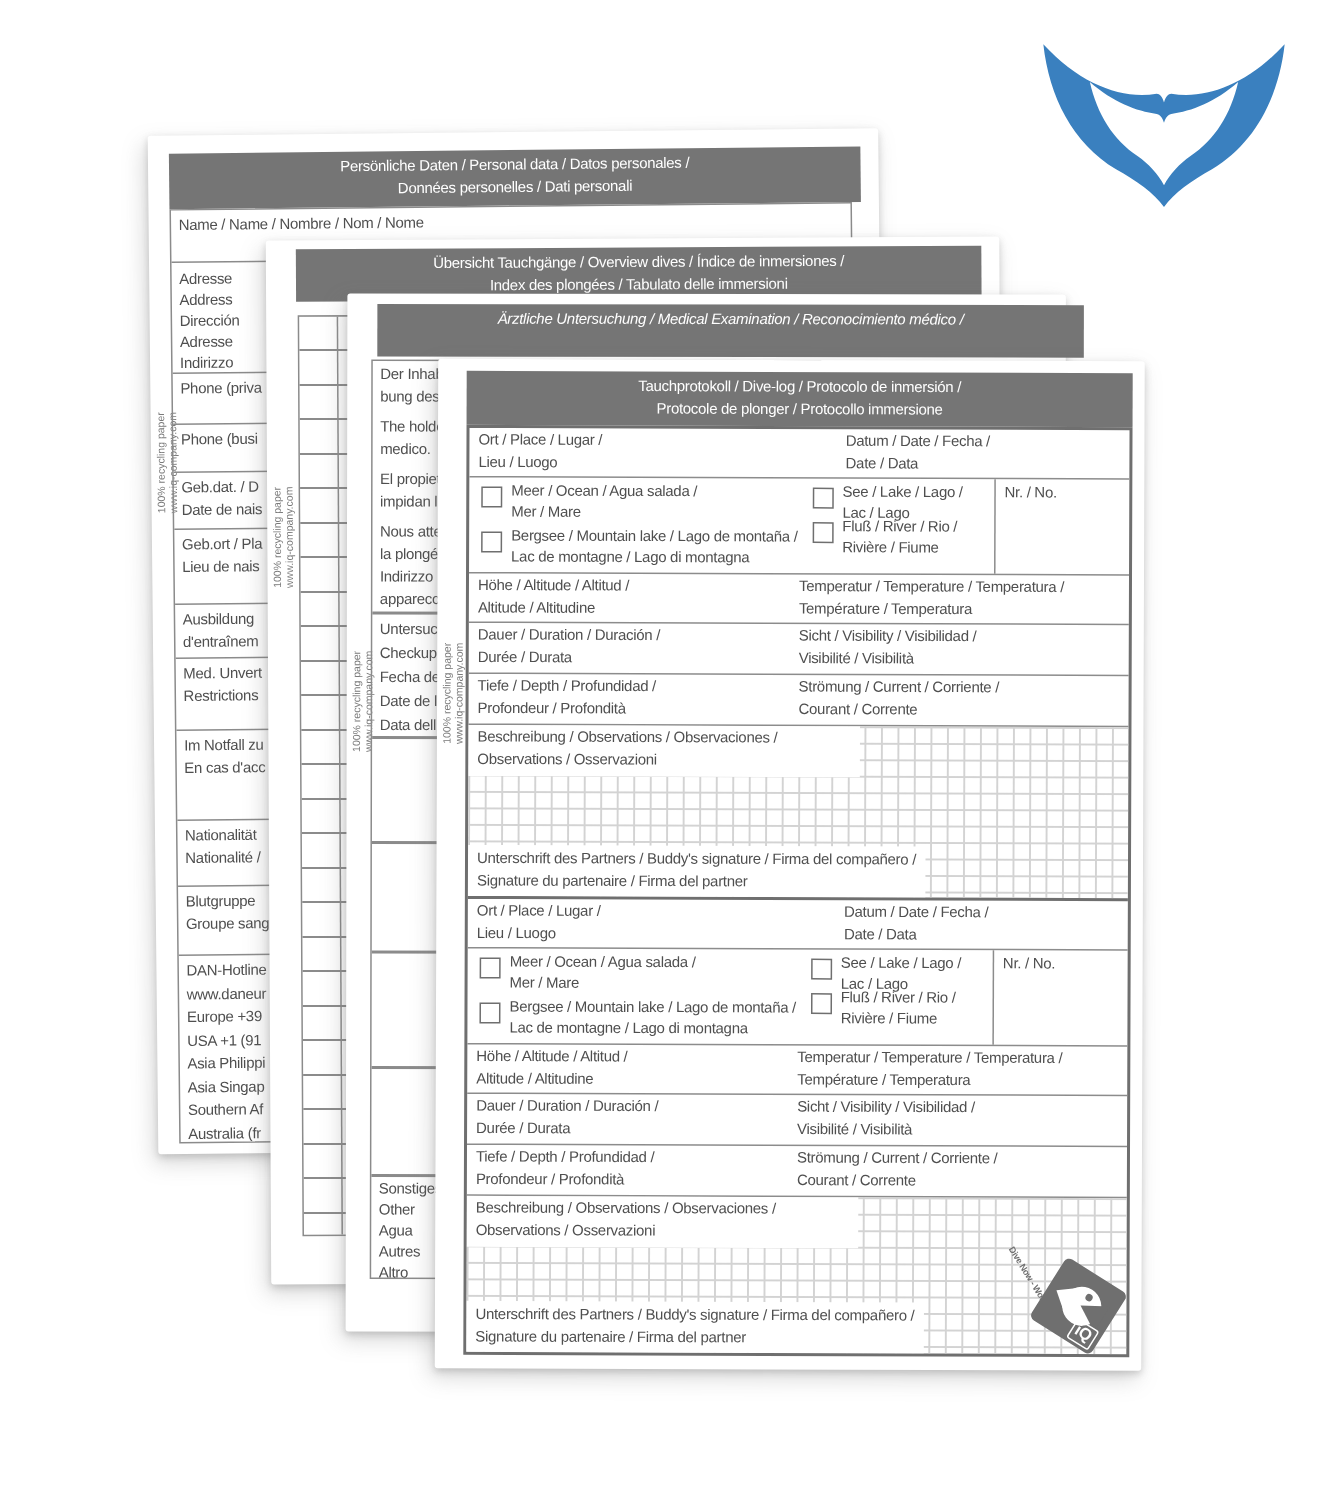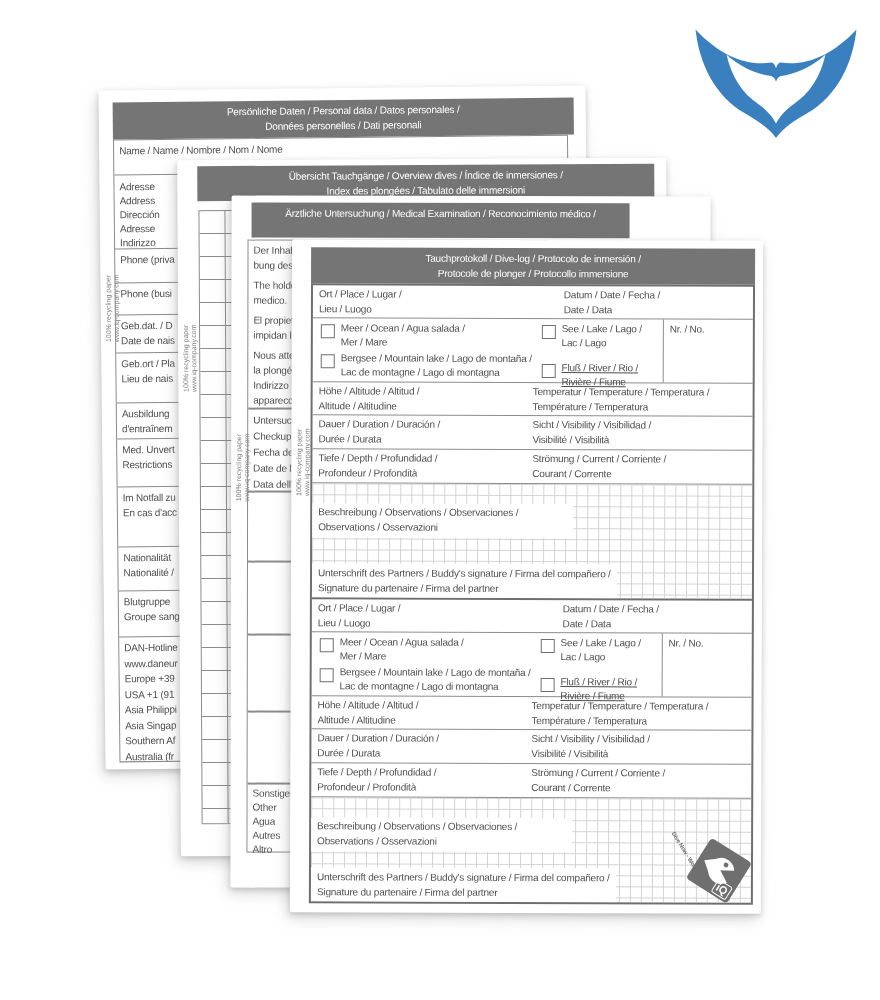--- a/index.html
+++ b/index.html
@@ -30,51 +30,51 @@
   .p1-row div{white-space:nowrap;}
 
   
   .p2 .bar{left:20px;top:6px;width:457px;height:35px;}
   .p2-table{position:absolute;left:21px;top:50px;width:340px;height:614px;
             border:1.5px solid #8b8b8b;box-sizing:border-box;
             background-image:repeating-linear-gradient(to bottom,transparent 0,transparent 21.7px,#8b8b8b 21.7px,#8b8b8b 23px);}
   .p2-vline{position:absolute;left:25px;top:0;bottom:0;width:1px;background:#8b8b8b;}
 
   
-  .p3 .bar{left:20px;top:7px;width:378px;height:35px;}
+  .p3 .bar{left:20px;top:7px;width:471px;height:35px;font-style:italic;}
   .p3-col{position:absolute;left:16px;top:44px;width:300px;height:613px;
           border:1.5px solid #8b8b8b;box-sizing:border-box;}
   .p3-col .para{position:absolute;left:5px;font-size:10px;line-height:15px;letter-spacing:-0.2px;white-space:nowrap;}
   .p3-col .checkup{line-height:16px;}
   .p3-col .sonst{line-height:14px;}
   .hl{position:absolute;left:0;right:0;height:1.5px;background:#8b8b8b;}
 
   
   .p4 .bar{left:19px;top:8px;width:444px;height:36px;}
   .dl-table{position:absolute;left:19px;top:44px;width:444px;height:620px;
             border:2px solid #6f6f6f;box-sizing:border-box;display:flex;flex-direction:column;}
   .dl-row{position:relative;border-bottom:1.5px solid #8c8c8c;box-sizing:border-box;flex:0 0 auto;
           font-size:10px;line-height:15px;letter-spacing:-0.2px;}
   .dl-row .lbl{position:absolute;left:6px;top:1px;white-space:nowrap;}
   .dl-row .r50{position:absolute;left:50%;top:1px;white-space:nowrap;}
   .dl-row .r57{position:absolute;left:57%;top:1px;white-space:nowrap;}
   .h33{height:33px;} .h34{height:34px;} .h64{height:64px;}
   .sec-end{border-bottom:2px solid #6f6f6f;}
   .chk-entry{position:absolute;display:flex;gap:6px;white-space:nowrap;}
   .cb{width:12px;height:12px;border:1.5px solid #6f6f6f;margin-top:3px;flex:0 0 auto;background:#fff;}
-  .e1{left:8px;top:3px;} .e2{left:8px;top:33px;} .e3{left:52%;top:3px;} .e4{left:52%;top:42px;text-decoration:underline;}
+  .e1{left:8px;top:3px;} .e2{left:8px;top:33px;} .e3{left:52%;top:3px;} .e4{left:52%;top:26px;}
   .nr-col{position:absolute;right:0;top:0;bottom:0;width:20.5%;border-left:1.5px solid #8c8c8c;
           box-sizing:border-box;padding:2px 0 0 6px;}
   .besch{position:relative;overflow:hidden;}
   .b116{height:116px;} .b106{height:106px;flex:1 1 auto;}
   .grid-bg{position:absolute;inset:0;
     background-image:linear-gradient(to right,#cccccc 1px,transparent 1px),
                      linear-gradient(to bottom,#cccccc 1px,transparent 1px);
     background-size:11px 11px;opacity:.85;}
-  .besch-lbl{position:absolute;left:0;top:0;width:57%;background:#fff;padding:1px 4px 3px 6px;white-space:nowrap;margin-top:20px;}
+  .besch-lbl{position:absolute;left:0;top:0;width:57%;background:#fff;padding:1px 4px 3px 6px;white-space:nowrap;}
   .sig-lbl{position:absolute;left:0;bottom:0;width:67%;background:#fff;padding:2px 4px 2px 6px;white-space:nowrap;}
   .iq-wrap{position:absolute;right:4px;bottom:4px;width:74px;height:72px;}
   .iq-badge{position:absolute;right:4px;bottom:4px;width:48px;height:48px;background:#6f6f6f;
             border-radius:4px;transform:rotate(32deg);}
   .iq-badge .iq-txt{position:absolute;right:3px;bottom:2px;color:#fff;font-weight:bold;font-size:11px;
             border:1px solid #fff;border-radius:2px;padding:0 2px;line-height:13px;}
   .iq-caption{position:absolute;left:6px;top:2px;font-size:6px;color:#6f6f6f;white-space:nowrap;
             transform:rotate(58deg);transform-origin:left top;font-weight:bold;}
 </style>
 </head>

